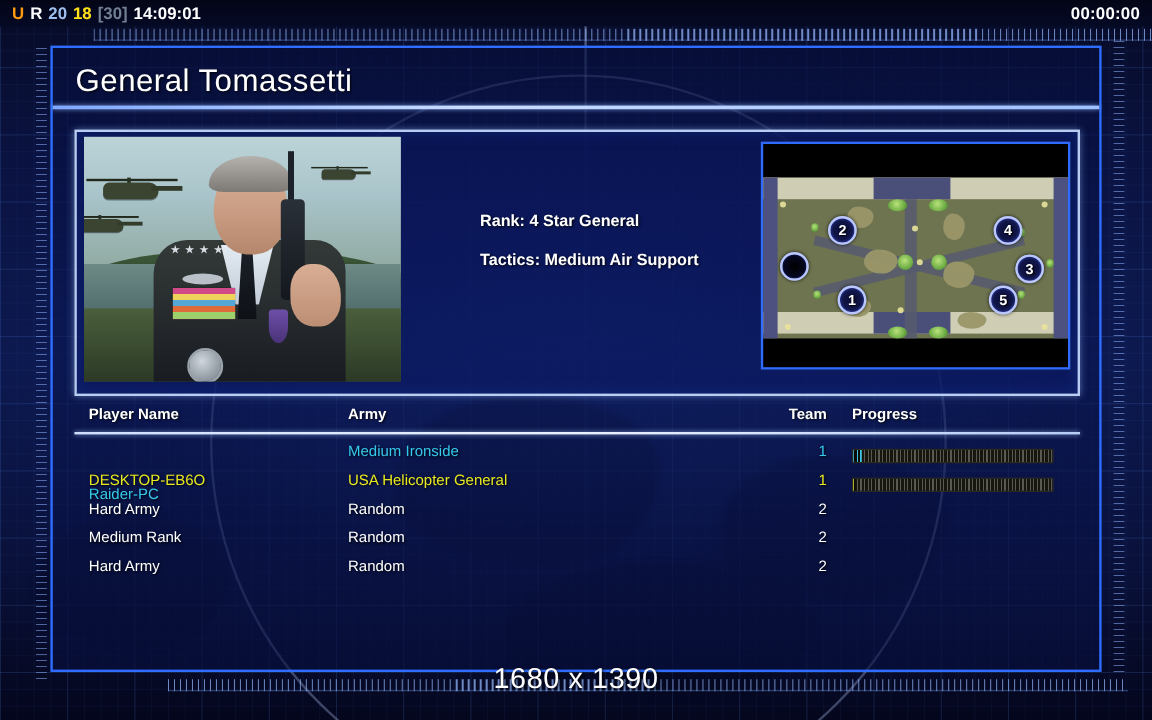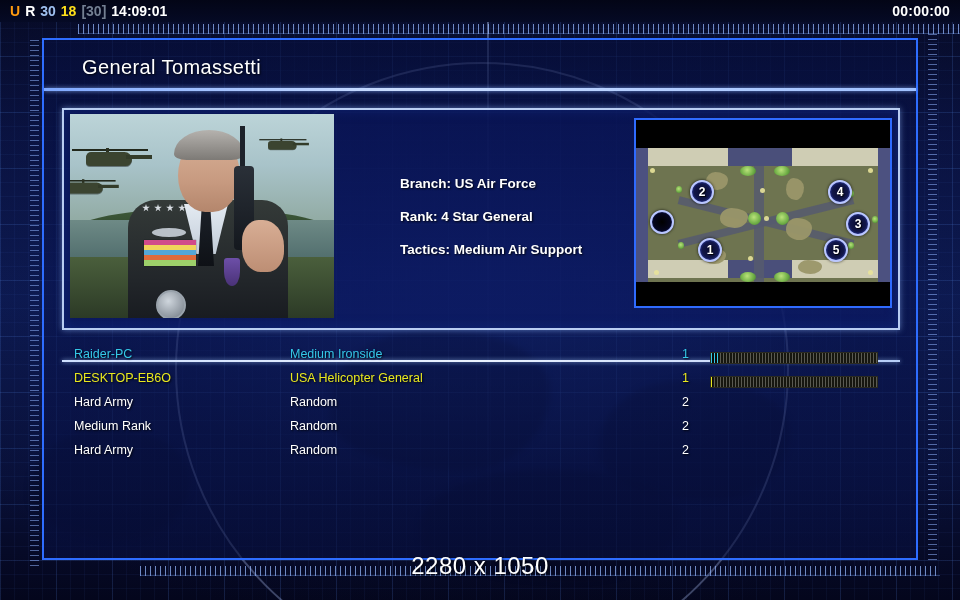--- a/index.html
+++ b/index.html
@@ -106,26 +106,26 @@
   #panel {
     position: absolute;
     left: 42px; top: 38px;
     width: 876px; height: 522px;
     box-sizing: border-box;
     border: 2px solid #2e6dff;
     background: linear-gradient(180deg, rgba(6,14,60,0.62) 0%, rgba(10,22,84,0.58) 45%, rgba(7,15,62,0.6) 100%);
     z-index: 10;
   }
   #panel-title {
-    position: absolute; left: 60px; top: 46px;
+    position: absolute; left: 41px; top: 46px;
     width: 872px; height: 42px;
     display: flex; align-items: center;
     padding-left: 22px; box-sizing: border-box;
     color: #ffffff;
-    font-size: 20px;
+    font-size: 26px;
     letter-spacing: .4px;
     text-shadow: 1px 1px 2px rgba(0,0,0,.8);
     z-index: 12;
   }
   #title-underline {
     position: absolute; left: 44px; top: 88px;
     width: 872px; height: 3px;
     background: linear-gradient(90deg, #7fa8ff 0%, #c9dcff 40%, #9fc0ff 100%);
     box-shadow: 0 0 4px rgba(140,180,255,.8);
     z-index: 12;
@@ -446,21 +446,21 @@
 
   <div class="ruler-h" style="left:78px; top:24px; width:882px;"></div>
   <div class="ruler-h" style="left:140px; top:566px; width:800px;"></div>
   <div class="ruler-v" style="left:30px; top:40px; height:528px;"></div>
   <div class="ruler-v" style="left:928px; top:34px; height:530px;"></div>
 
   <div id="topbar">
     <div class="left">
       <span class="tb-u">U</span>
         <span class="tb-r">R</span>
-      <span class="tb-num1">30</span>
+      <span class="tb-num1">20</span>
       <span class="tb-num2">18</span>
         <span class="tb-brk">[30]</span>
       <span class="tb-time">14:09:01</span>
     </div>
     <div class="right">00:00:00</div>
   </div>
 
   <div id="panel"></div>
 
   <div id="panel-title">General Tomassetti</div>
@@ -507,21 +507,20 @@
       <div class="p-ribbons"></div>
       <div class="p-medal"></div>
       <div class="p-badge"></div>
       <div class="p-antenna"></div>
       <div class="p-radio"></div>
       <div class="p-hand"></div>
     </div>
   </div>
 
   <div id="stats">
-    <div class="line">Branch: US Air Force</div>
     <div class="line">Rank: 4 Star General</div>
     <div class="line">Tactics: Medium Air Support</div>
   </div>
 
   <div id="minimap">
     <div id="mm-field"></div>
     <div class="mm-strip-top"></div>
     <div class="mm-strip-bot"></div>
     <div class="mm-gate" style="left:92px; top:28px; width:64px; height:18px;"></div>
     <div class="mm-gate" style="left:92px; bottom:28px; width:64px; height:18px;"></div>
@@ -562,24 +561,30 @@
     <div id="mm-starts">
         <div class="mm-start" style="left: 62px; top: 118px;">1</div>
         <div class="mm-start" style="left: 54px; top: 60px;">2</div>
         <div class="mm-start" style="left: 210px; top: 92px;">3</div>
         <div class="mm-start" style="left: 192px; top: 60px;">4</div>
         <div class="mm-start" style="left: 188px; top: 118px;">5</div>
       </div>
   </div>
 
   <div id="table-wrap">
+    <div class="tbl-header">
+      <div class="cell c-name">Player Name</div>
+      <div class="cell c-army">Army</div>
+      <div class="cell c-team">Team</div>
+      <div class="cell c-prog">Progress</div>
+    </div>
     <div class="tbl-rule"></div>
     <div id="tbl-body" style="position:relative; top:6px;">
         <div class="tbl-row">
-          <div class="cell c-name" style="color: rgb(53, 200, 232);">Raider-PC</div>
+          <div class="cell c-name" style="color: rgb(53, 200, 232); margin-top: 36px;">Raider-PC</div>
           <div class="cell c-army" style="color: rgb(53, 200, 232);">Medium Ironside</div>
           <div class="cell c-team" style="color: rgb(53, 200, 232);">1</div>
           <div class="cell c-prog">
             <div class="progress-bar">
               <div class="progress-fill" style="color: rgb(53, 200, 232); width: 4%;"></div>
             </div>
           </div>
         </div>
         <div class="tbl-row">
           <div class="cell c-name" style="color: rgb(232, 232, 31);">DESKTOP-EB6O</div>
@@ -602,14 +607,14 @@
           <div class="cell c-team" style="color: rgb(255, 255, 255);">2</div>
         </div>
         <div class="tbl-row">
           <div class="cell c-name" style="color: rgb(255, 255, 255);">Hard Army</div>
           <div class="cell c-army" style="color: rgb(255, 255, 255);">Random</div>
           <div class="cell c-team" style="color: rgb(255, 255, 255);">2</div>
         </div>
       </div>
   </div>
 
-  <div id="res-label">2280 x 1050</div>
+  <div id="res-label">1680 x 1390</div>
 </div>
 
 </body></html>

